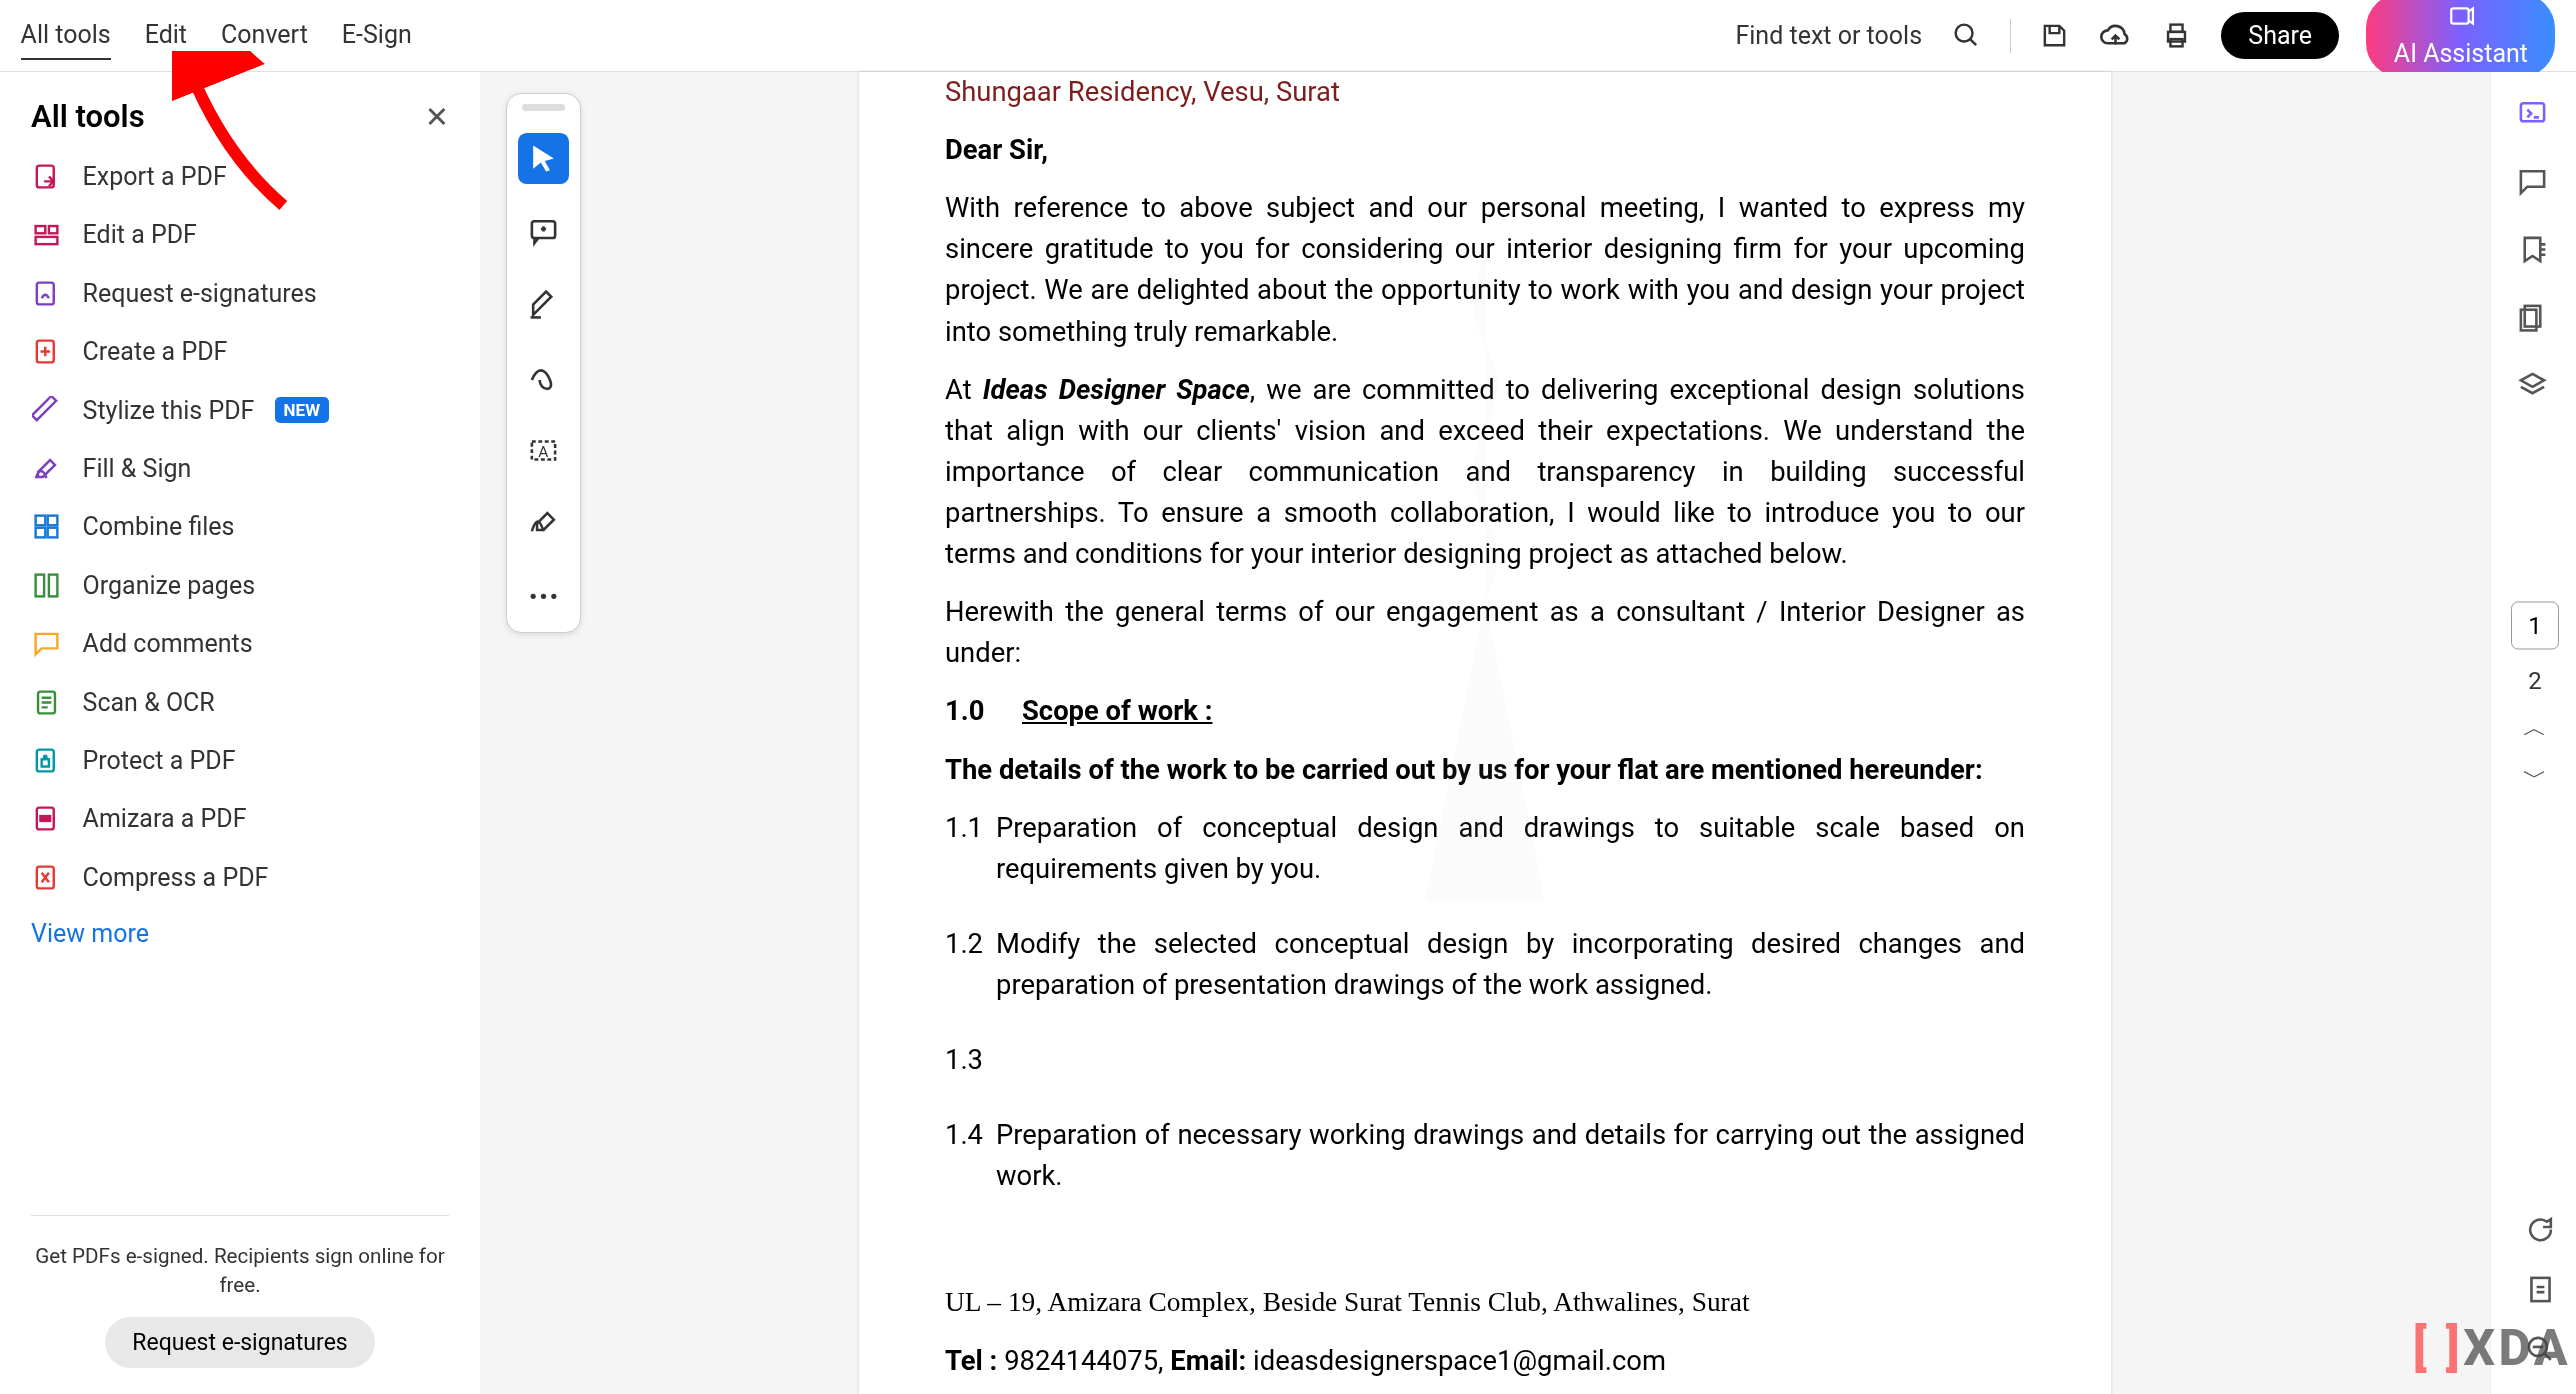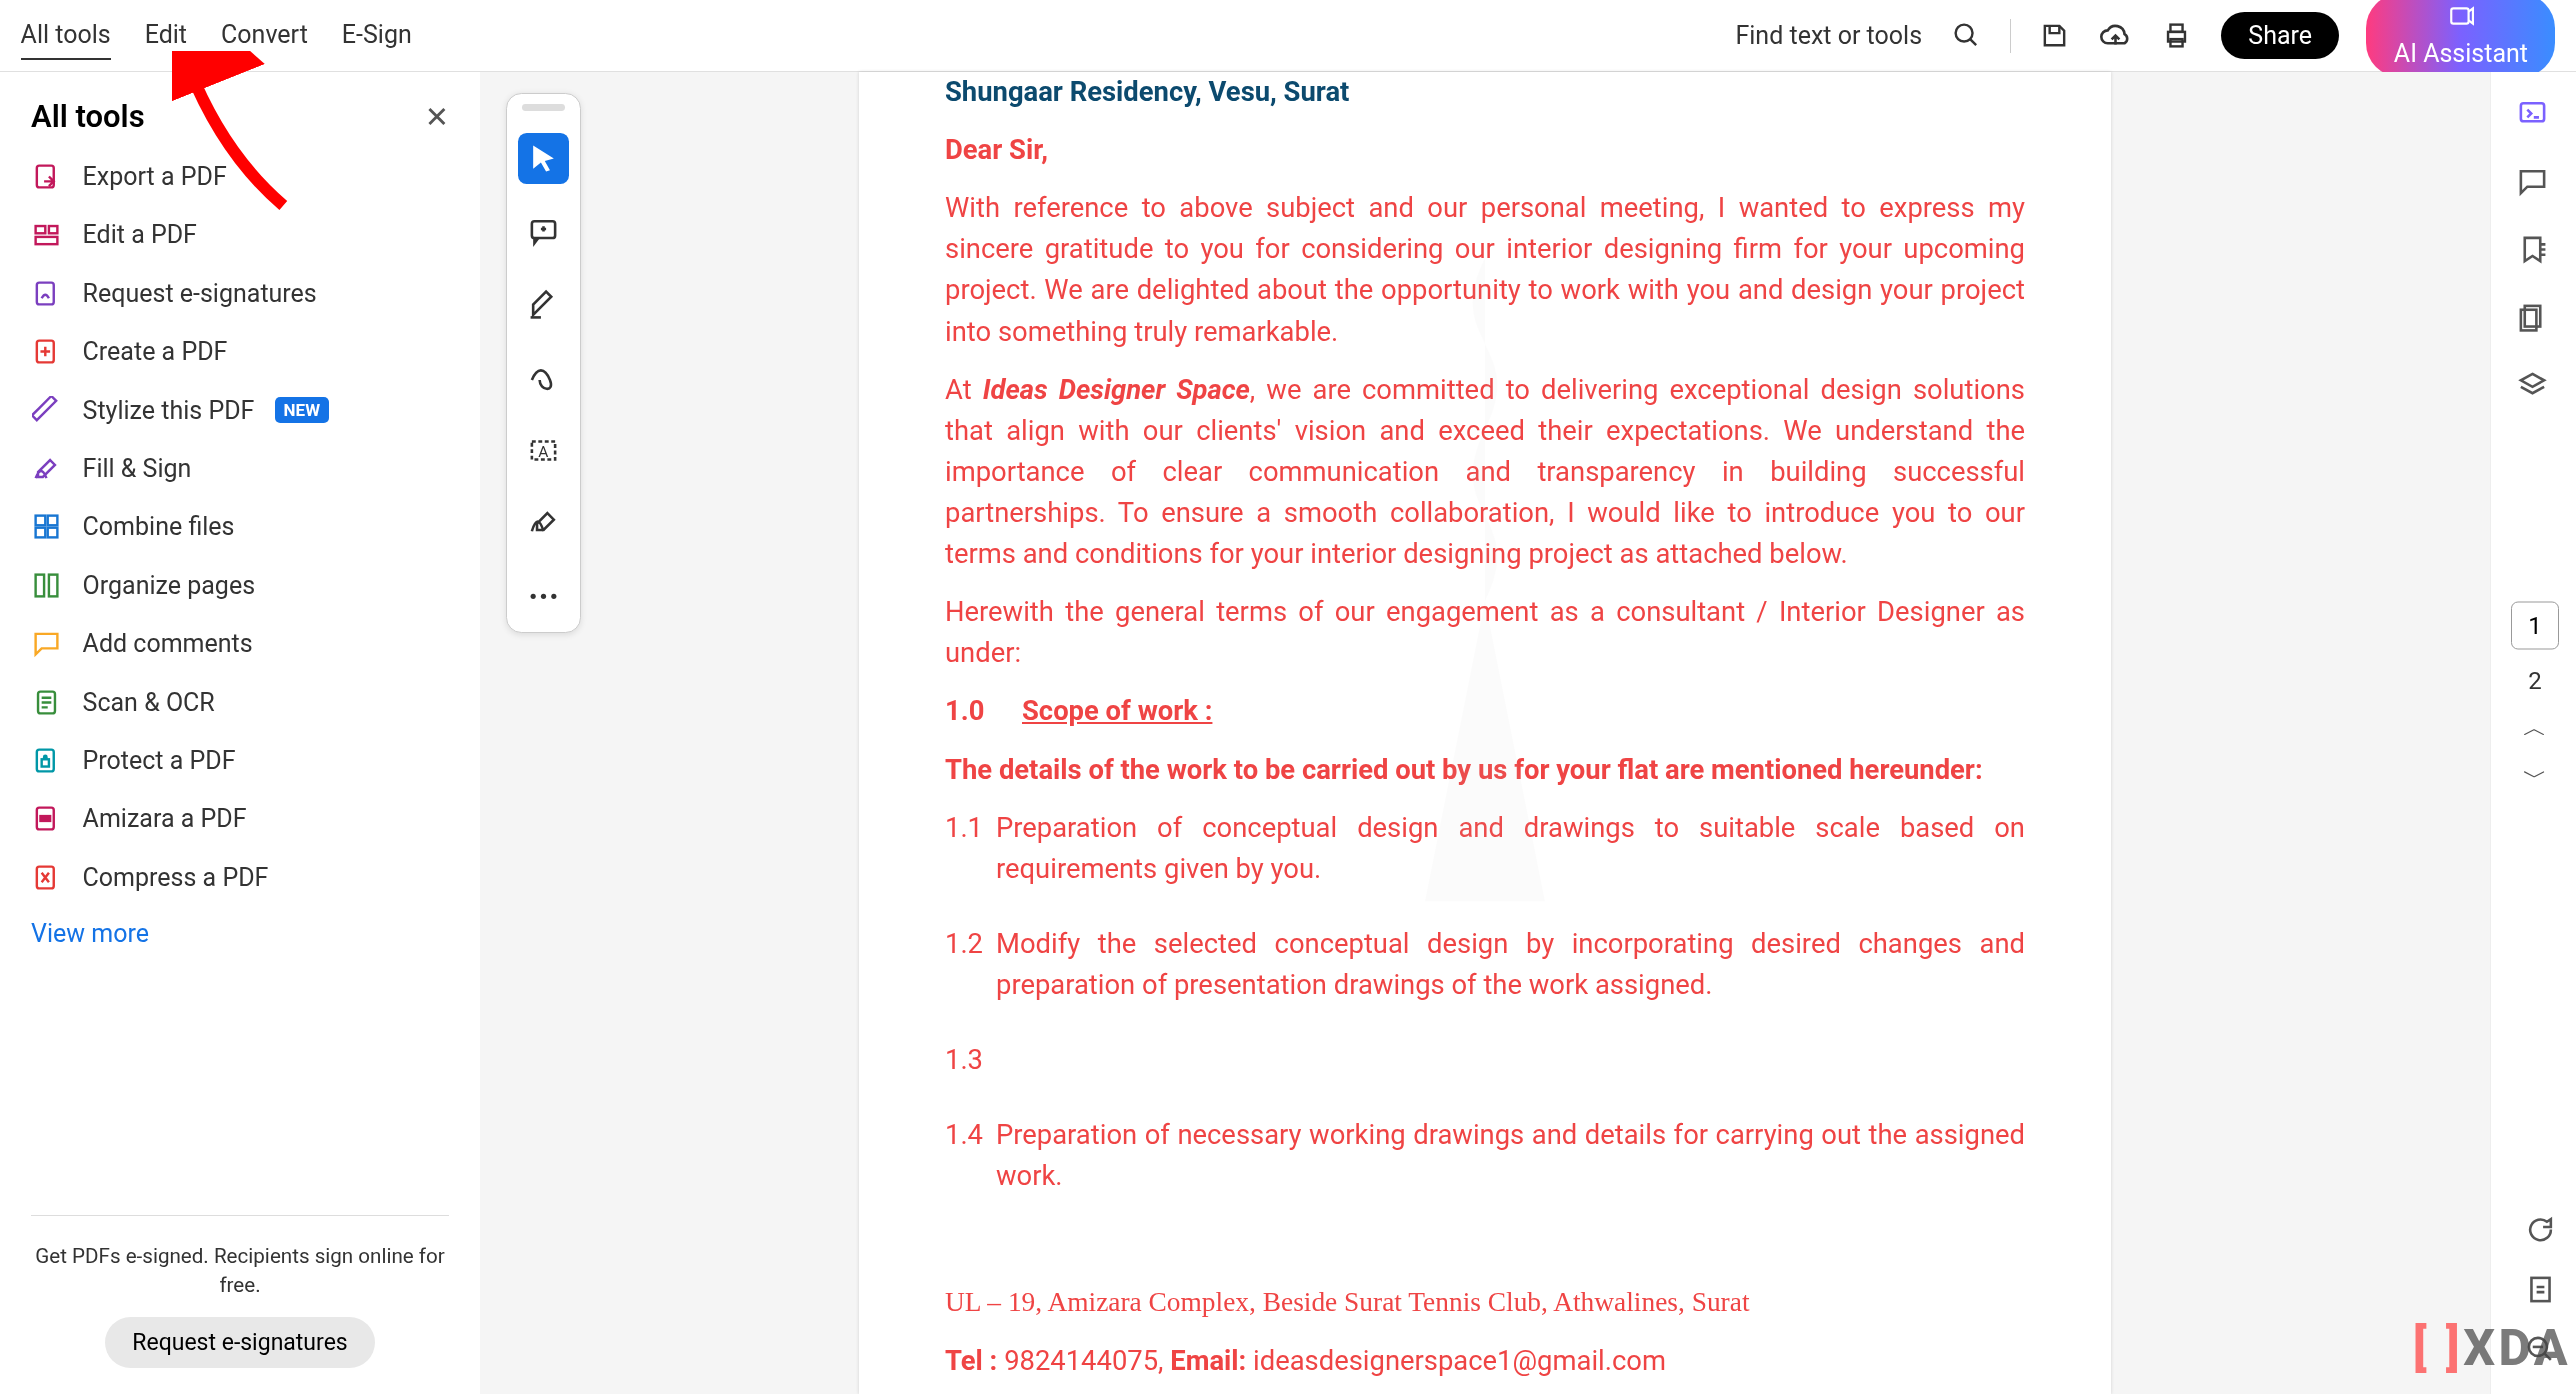--- a/index.html
+++ b/index.html
@@ -33,22 +33,22 @@
 
 
 .main { flex: 1; background: #f5f5f5; position: relative; display: flex; justify-content: center; }
 .float-toolbar { position: absolute; left: 26px; top: 20.6px; width: 75px; background: #fff; border: 1.7px solid #ccc; border-radius: 15.4px; padding: 10.3px; display: flex; flex-direction: column; gap: 22px; align-items: center; box-shadow: 0 1.7px 6.9px rgba(0,0,0,0.1); }
 .ft-handle { width: 43px; height: 6.9px; background: #ddd; border-radius: 3.4px; }
 .ft-item { width: 51px; height: 51px; display: flex; align-items: center; justify-content: center; border-radius: 8.6px; cursor: pointer; }
 .ft-item.active { background: #1473e6; }
 
 
 .doc { background: #fff; width: 1252px; margin: 0 auto; padding: 0 86px 51px 86px; position: relative; height: 100%; overflow: hidden; box-shadow: 0 0 3.4px rgba(0,0,0,.15); }
-.doc p { color: #ef4444; font-size: 27.4px; line-height: 1.5; margin-bottom: 17px; text-align: justify; }
-.doc .addr { font-weight: 700; color: #0c4a6e; }
+.doc p { color: #000000; font-size: 27.4px; line-height: 1.5; margin-bottom: 17px; text-align: justify; }
+.doc .addr { font-weight: 400; color: #7f1d1d; }
 .doc .dear { font-weight: 700; }
 .doc .company { font-weight: 700; font-style: italic; }
 .doc .section-num { display: inline-block; width: 77px; font-weight: 700; }
 .doc .section-title { font-weight: 700; text-decoration: underline; }
 .doc .item-row { display: flex; text-align: justify; margin-bottom: 17px; }
 .doc .item-num { width: 51px; flex-shrink: 0; }
 .doc .item-text { flex: 1; }
 .doc-footer-line1 { text-align: center; font-family: Georgia, serif; color: #555; font-size: 24px; }
 .doc-footer-line2 { text-align: center; font-family: Georgia, serif; color: #555; font-size: 24px; }
 .watermark { position: absolute; left: 50%; top: 40%; transform: translate(-50%, -50%); opacity: 0.06; }

